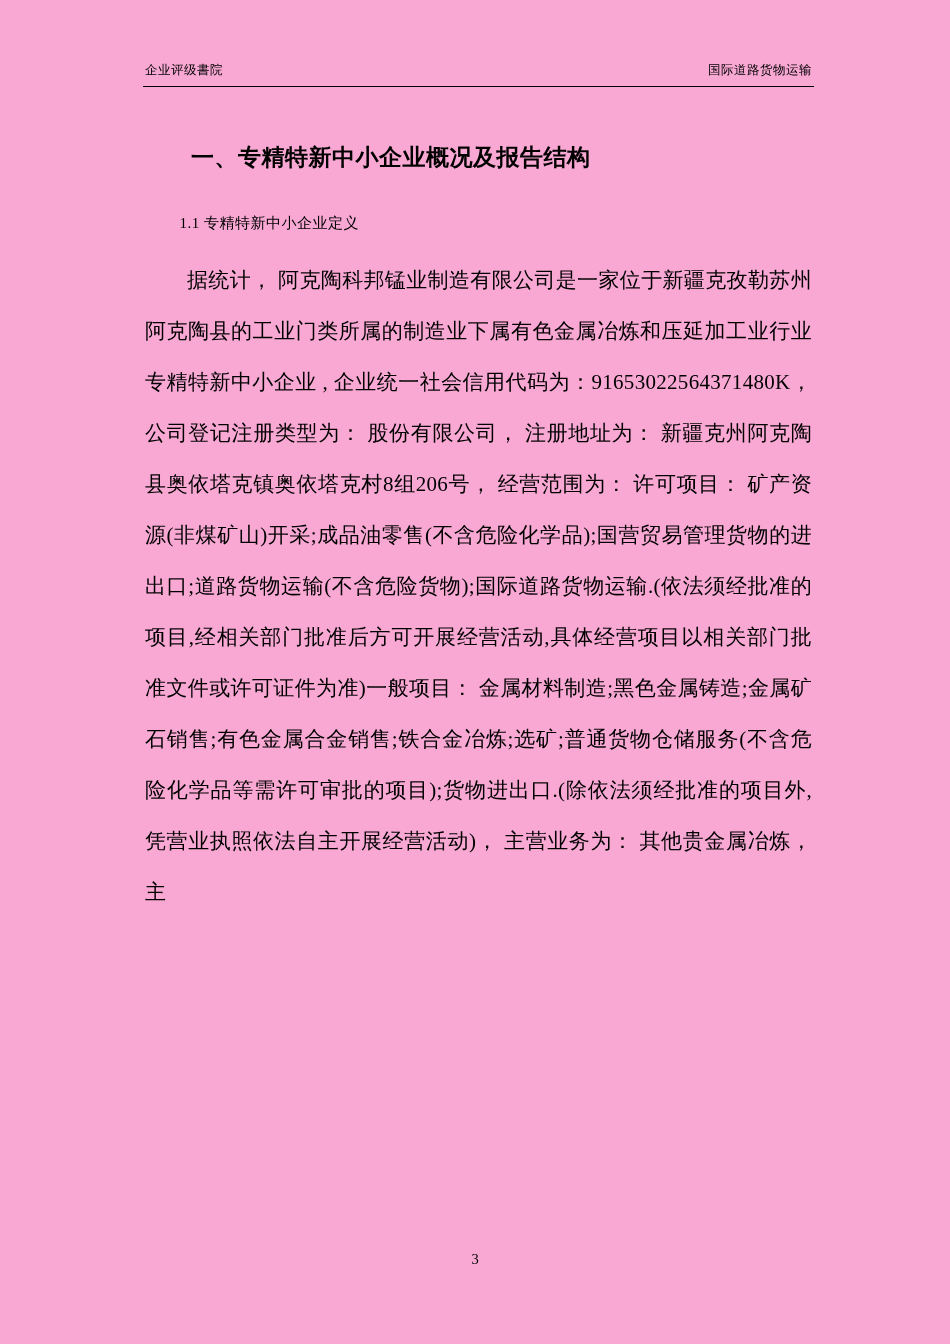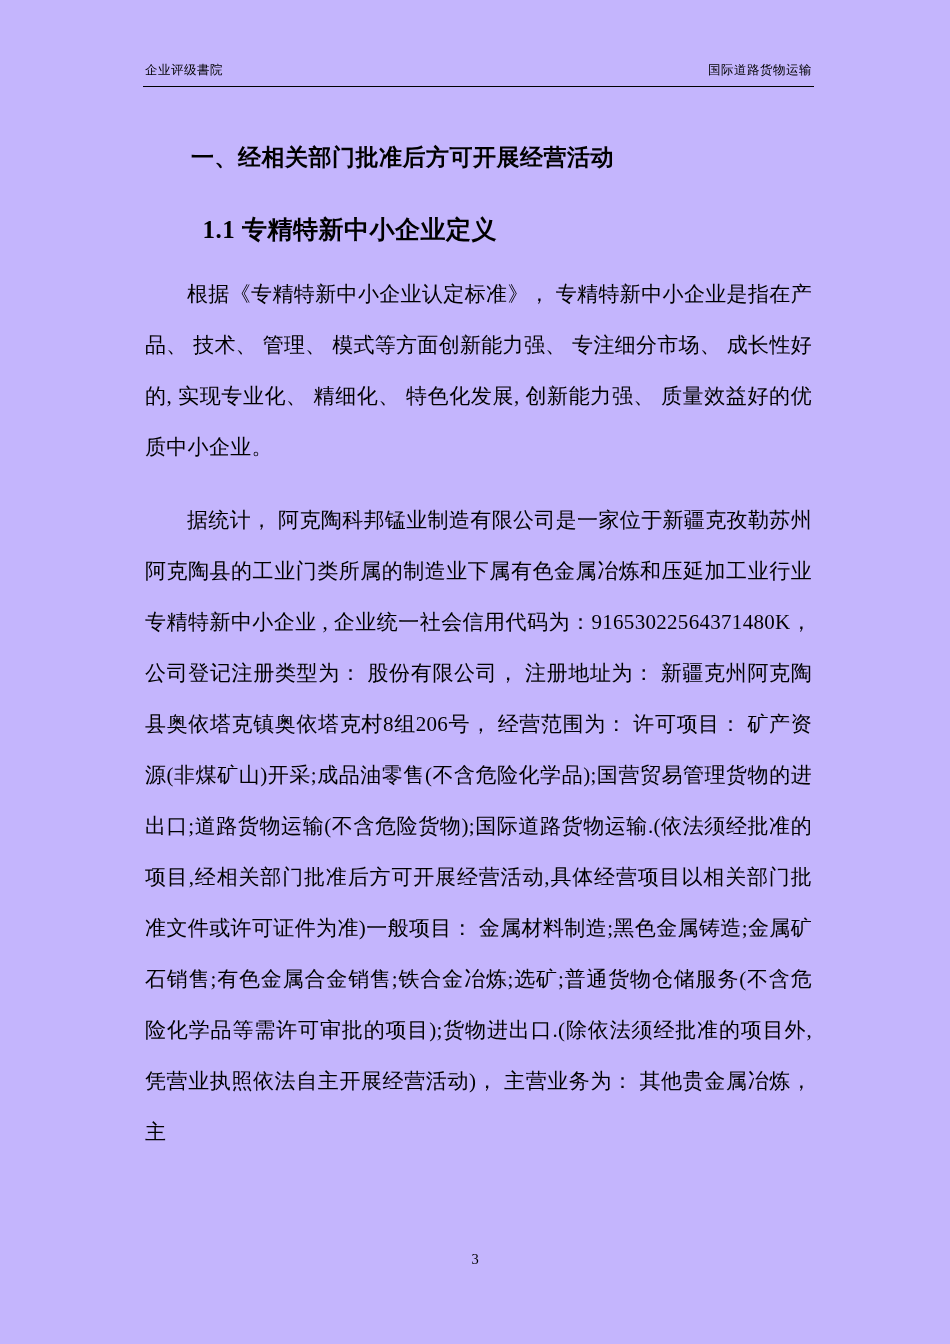--- a/index.html
+++ b/index.html
@@ -8,21 +8,21 @@
     width: 950px;
     height: 1344px;
     background: #ffffff;
     color: #000000;
     font-family: "Liberation Serif", "DejaVu Serif", serif;
   }
   .page {
     position: relative;
     width: 950px;
     height: 1344px;
-    background: #c4b5fd;
+    background: #f9a8d4;
     overflow: hidden;
   }
   
   .header {
     position: absolute;
     left: 145px;
     right: 138px;
     top: 62px;
     display: flex;
     justify-content: space-between;
@@ -49,22 +49,22 @@
   .h1 {
     margin: 46px 0 0 0;
     font-size: 23px;
     font-weight: 700;
     line-height: 1.35;
     text-indent: 2em;
     letter-spacing: 0.5px;
   }
   .h2 {
     margin: 40px 0 0 0;
-    font-size: 25px;
-    font-weight: 700;
+    font-size: 15px;
+    font-weight: 400;
     line-height: 1.35;
     text-indent: 2.3em;
     letter-spacing: 0.5px;
   }
   .body-para {
     margin: 22px 0 0 0;
     font-size: 21px;
     line-height: 51px;
     text-indent: 2em;
     text-align: justify;
@@ -87,25 +87,24 @@
 
 <div class="page">
 
   <div class="header">
     <span class="header-left">企业评级書院</span>
     <span class="header-right">国际道路货物运输</span>
   </div>
   <div class="header-rule"></div>
 
   <div class="content">
-    <h1 class="h1">一、经相关部门批准后方可开展经营活动</h1>
+    <h1 class="h1">一、专精特新中小企业概况及报告结构</h1>
 
     <h2 class="h2">1.1 专精特新中小企业定义</h2>
 
-    <p class="body-para">根据《专精特新中小企业认定标准》， 专精特新中小企业是指在产品、 技术、 管理、 模式等方面创新能力强、 专注细分市场、 成长性好的, 实现专业化、 精细化、 特色化发展, 创新能力强、 质量效益好的优质中小企业。</p>
 
 
     <p class="body-para">据统计， 阿克陶科邦锰业制造有限公司是一家位于新疆克孜勒苏州阿克陶县的工业门类所属的制造业下属有色金属冶炼和压延加工业行业专精特新中小企业 , 企业统一社会信用代码为：91653022564371480K， 公司登记注册类型为： 股份有限公司， 注册地址为： 新疆克州阿克陶县奥依塔克镇奥依塔克村8组206号， 经营范围为： 许可项目： 矿产资源(非煤矿山)开采;成品油零售(不含危险化学品);国营贸易管理货物的进出口;道路货物运输(不含危险货物);国际道路货物运输.(依法须经批准的项目,经相关部门批准后方可开展经营活动,具体经营项目以相关部门批准文件或许可证件为准)一般项目： 金属材料制造;黑色金属铸造;金属矿石销售;有色金属合金销售;铁合金冶炼;选矿;普通货物仓储服务(不含危险化学品等需许可审批的项目);货物进出口.(除依法须经批准的项目外,凭营业执照依法自主开展经营活动)， 主营业务为： 其他贵金属冶炼， 主</p>
   </div>
 
   <div class="footer">
     <span>3</span>
   </div>
 
 </div>

